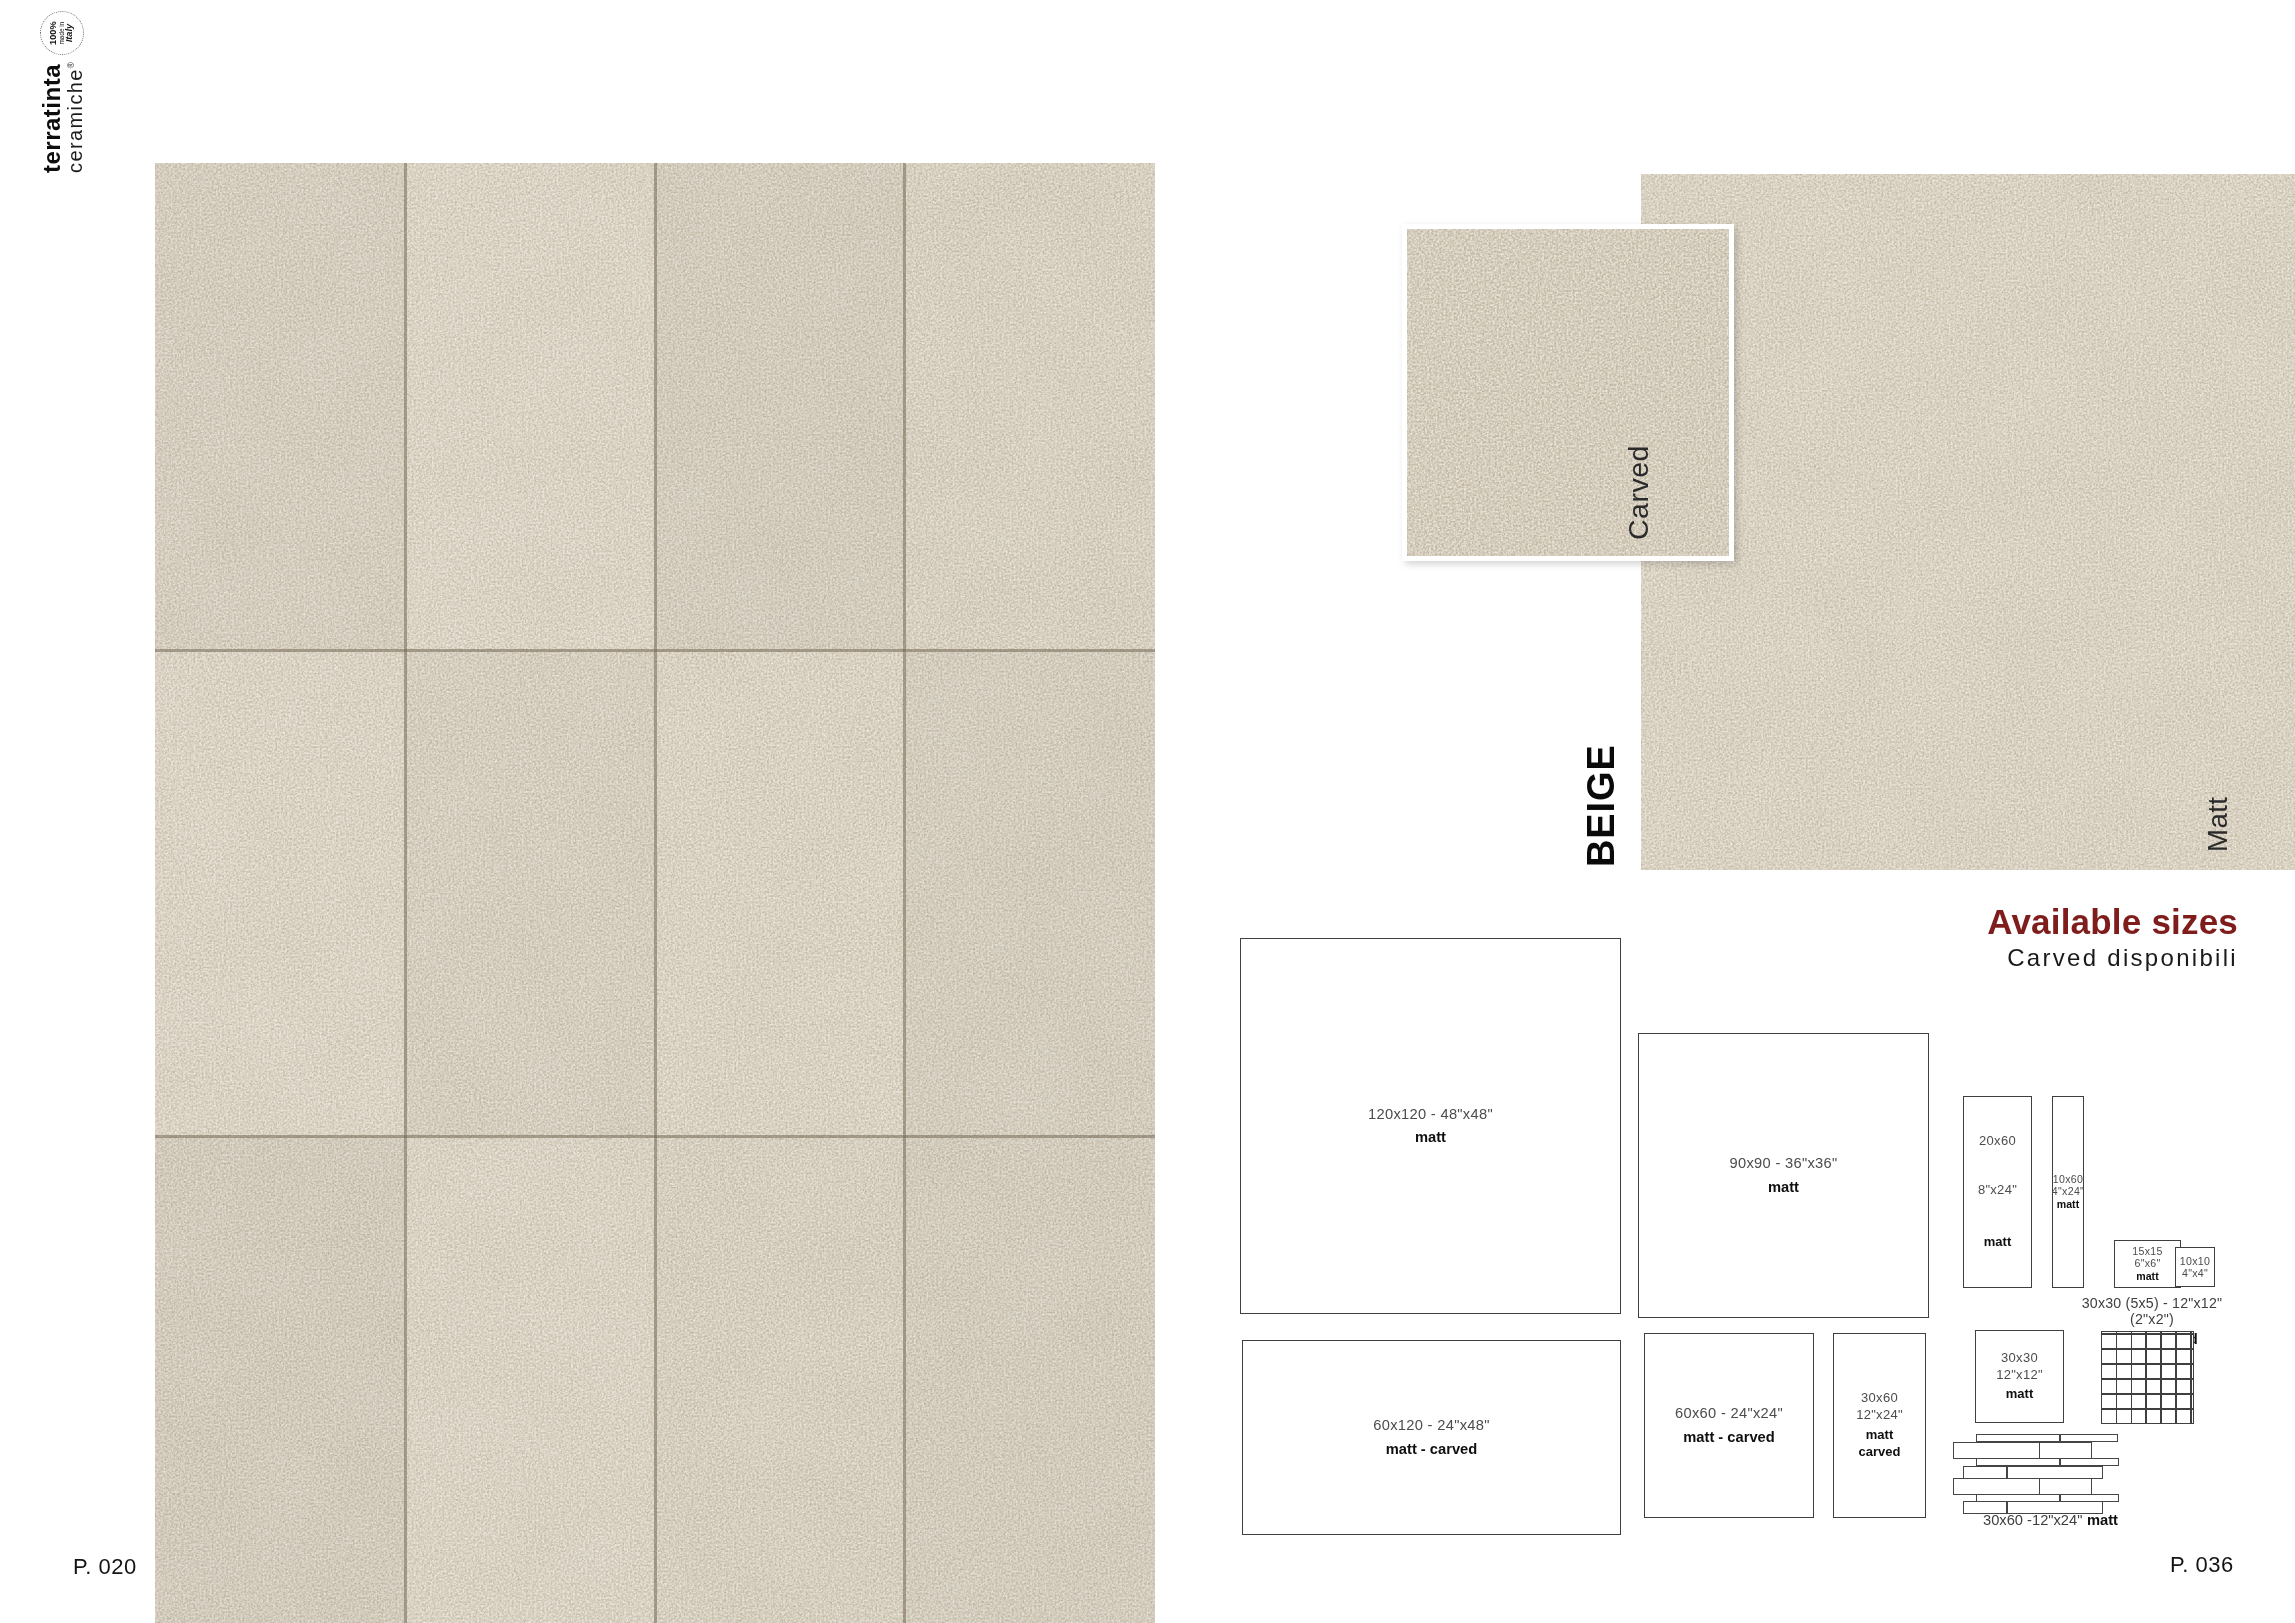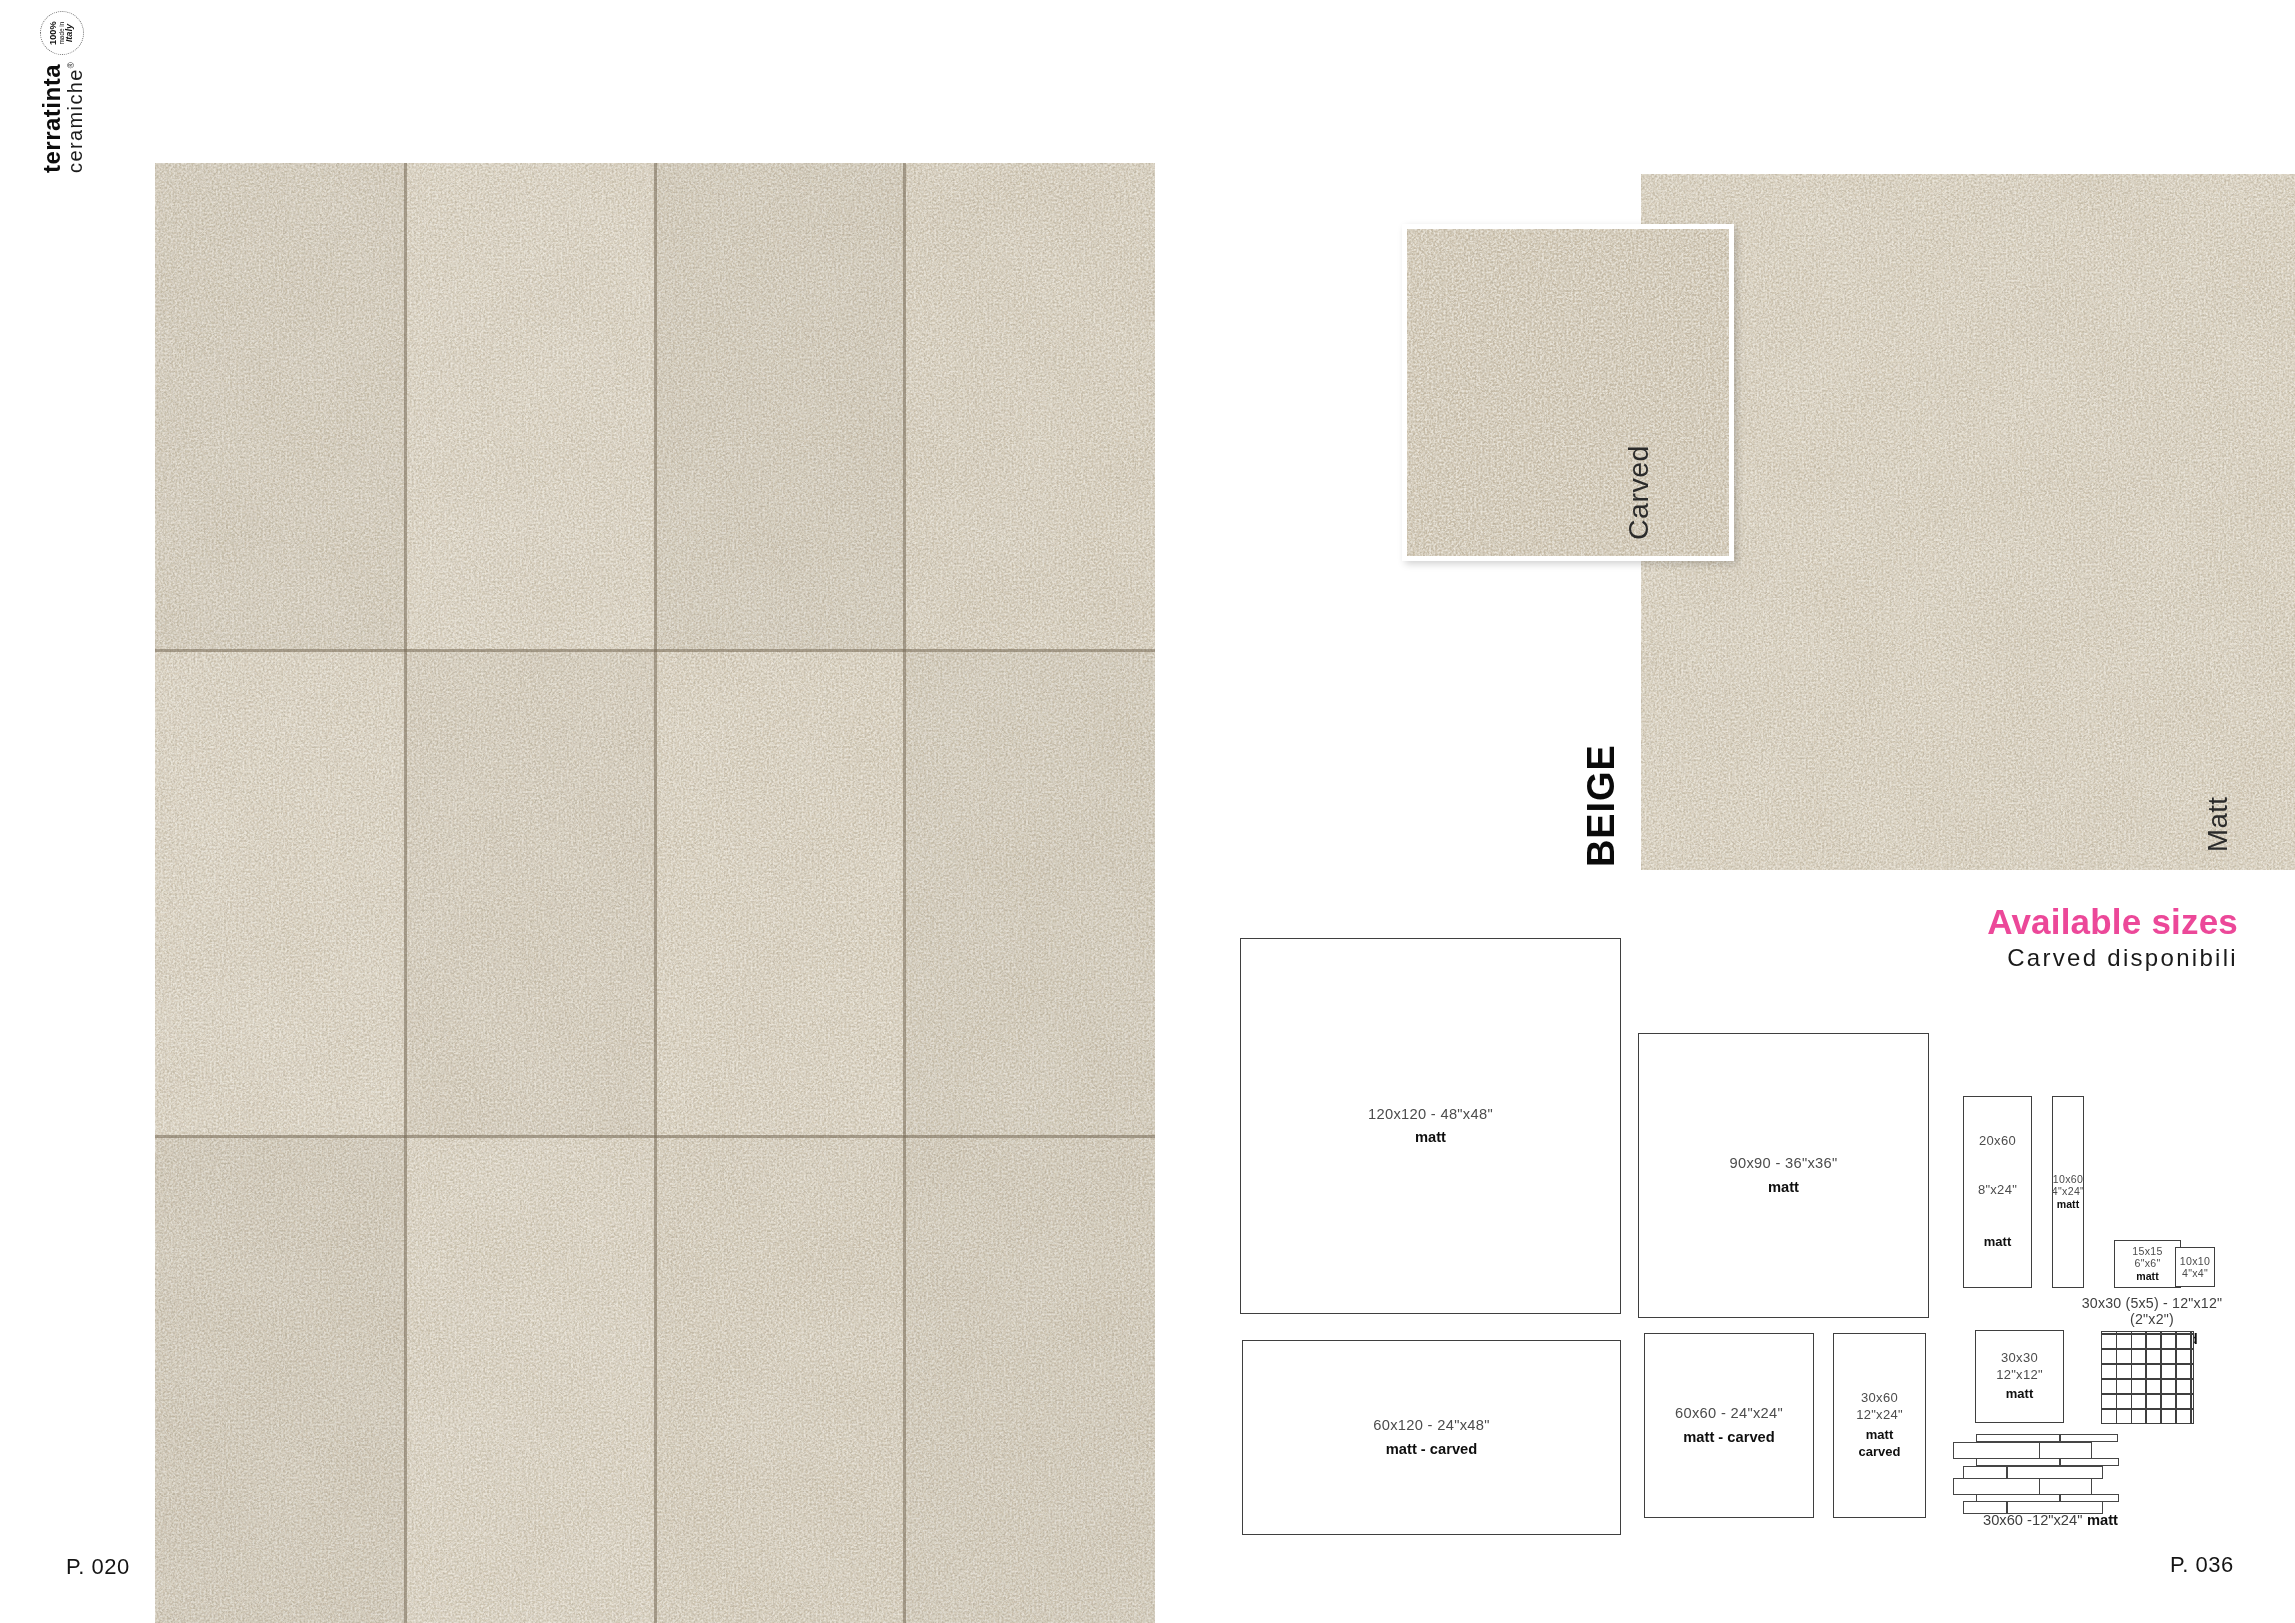--- a/index.html
+++ b/index.html
@@ -42,24 +42,24 @@
   
   .matt-img{left:1641px;top:174px;width:655px;height:696px;overflow:hidden;}
   .carved-swatch{left:1402px;top:224px;width:332px;height:337px;border:5.5px solid #ffffff;
     box-sizing:border-box;box-shadow:2.8px 2.8px 7.3px rgba(0,0,0,.18);overflow:hidden;}
   .lbl-carved{left:1622px;top:540px;font-size:28.5px;font-weight:400;letter-spacing:0.5px;color:#2b2b2b;}
   .lbl-matt{left:2202px;top:852px;font-size:27.5px;font-weight:400;letter-spacing:0.5px;color:#2b2b2b;}
   .lbl-beige{left:1580px;top:867px;font-size:38px;font-weight:700;letter-spacing:0.9px;color:#0a0a0a;}
 
   
   .sizes-head{right:58px;top:904px;text-align:right;}
-  .sizes-title{font-size:35px;font-weight:700;letter-spacing:0.2px;color:#ec4899;line-height:1.05;}
+  .sizes-title{font-size:35px;font-weight:700;letter-spacing:0.2px;color:#7f1d1d;line-height:1.05;}
   .sizes-sub{font-size:24px;font-weight:300;letter-spacing:2.3px;color:#1a1a1a;margin-top:2.8px;}
   .pnum{font-size:22px;color:#141414;letter-spacing:0.5px;}
-  .pnum-l{left:66px;top:1554px;} .pnum-r{left:2170px;top:1552px;}
+  .pnum-l{left:73px;top:1554px;} .pnum-r{left:2170px;top:1552px;}
 
   
   .sbox{position:absolute;background:#fff;border:1.8px solid #3f3f3f;box-sizing:border-box;
     display:flex;flex-direction:column;align-items:center;justify-content:center;
     text-align:center;line-height:1.3;}
   .dim{font-size:14.7px;letter-spacing:0.3px;color:#4c4c4c;}
   .fin{font-size:14.7px;font-weight:700;color:#0f0f0f;}
   .gap{margin-top:4.6px;}
   .sm .dim{font-size:13px;} .sm .fin{font-size:13px;margin-top:2.8px;}
   .xs .dim{font-size:10.6px;line-height:1.15;} .xs .fin{font-size:10.6px;margin-top:0.9px;}

